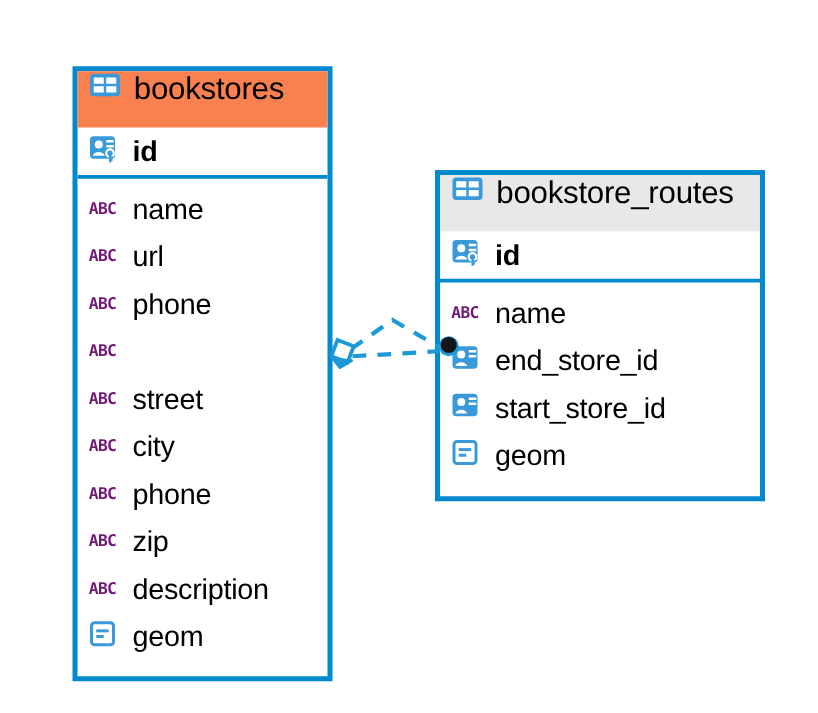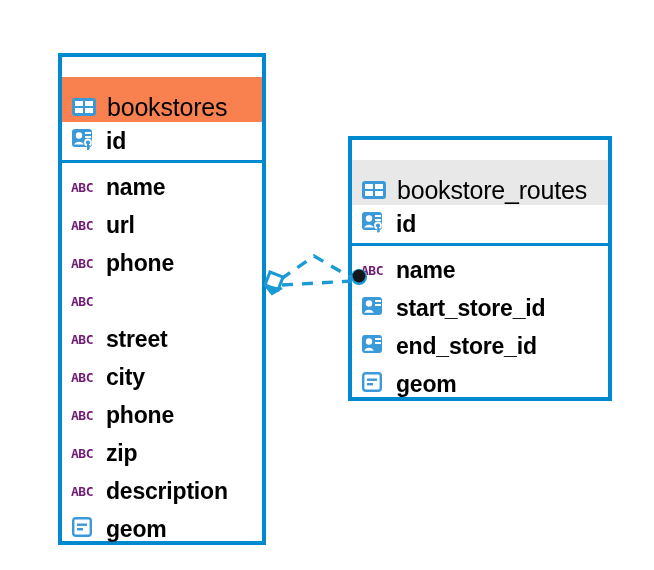--- a/index.html
+++ b/index.html
@@ -40,25 +40,24 @@
   #entity-bookstore-routes {
     left: 348px;
     top: 136px;
     width: 264px;
     height: 265px;
   }
 
   
   .entity-header {
     display: flex;
-    align-items: flex-end;
+    align-items: flex-start;
     height: 45px;
     padding: 0 8px 0 9px;
     box-sizing: border-box;
-    margin-top: 20px;
   }
   .entity-header.accent {
     background: #f98150;
   }
   .entity-header.plain {
     background: #e8e8e8;
   }
   .entity-title {
     font-size: 25px;
     color: #000000;
@@ -77,21 +76,20 @@
     height: 38px;
     padding: 0 8px 0 9px;
     box-sizing: border-box;
   }
   .field-name {
     font-size: 23px;
     color: #000000;
     margin-left: 9px;
     white-space: nowrap;
     letter-spacing: -0.2px;
-    font-weight: bold;
   }
   .field-name.pk {
     font-weight: bold;
   }
   .field-list {
     padding-top: 5px;
   }
 
   
   .icon {
@@ -259,34 +257,34 @@
       <div class="field-row">
         <span class="icon">
           <svg width="26" height="22" viewBox="0 0 26 22">
             <rect x="1" y="2" width="20" height="18" rx="3" fill="#3a9ad9"></rect>
             <circle cx="8" cy="8.5" r="3.2" fill="#ffffff"></circle>
             <path d="M3.2 17.8 A5.2 4.8 0 0 1 12.8 17.8 Z" fill="#ffffff"></path>
             <rect x="14" y="5" width="6" height="2" fill="#ffffff"></rect>
             <rect x="14" y="9" width="6" height="2" fill="#ffffff"></rect>
           </svg>
         </span>
-        <span class="field-name">start_store_id</span>
+        <span class="field-name">end_store_id</span>
       </div>
 
       <div class="field-row">
         <span class="icon">
           <svg width="26" height="22" viewBox="0 0 26 22">
             <rect x="1" y="2" width="20" height="18" rx="3" fill="#3a9ad9"></rect>
             <circle cx="8" cy="8.5" r="3.2" fill="#ffffff"></circle>
             <path d="M3.2 17.8 A5.2 4.8 0 0 1 12.8 17.8 Z" fill="#ffffff"></path>
             <rect x="14" y="5" width="6" height="2" fill="#ffffff"></rect>
             <rect x="14" y="9" width="6" height="2" fill="#ffffff"></rect>
           </svg>
         </span>
-        <span class="field-name">end_store_id</span>
+        <span class="field-name">start_store_id</span>
       </div>
 
       <div class="field-row">
         <span class="icon">
           <svg width="26" height="22" viewBox="0 0 26 22">
             <rect x="2.2" y="2.2" width="17.6" height="17.6" rx="2.5" fill="none" stroke="#3a9ad9" stroke-width="2.4"></rect>
             <rect x="6" y="7.5" width="10" height="2.4" fill="#3a9ad9"></rect>
             <rect x="6" y="12" width="6" height="2.4" fill="#3a9ad9"></rect>
           </svg>
         </span>

